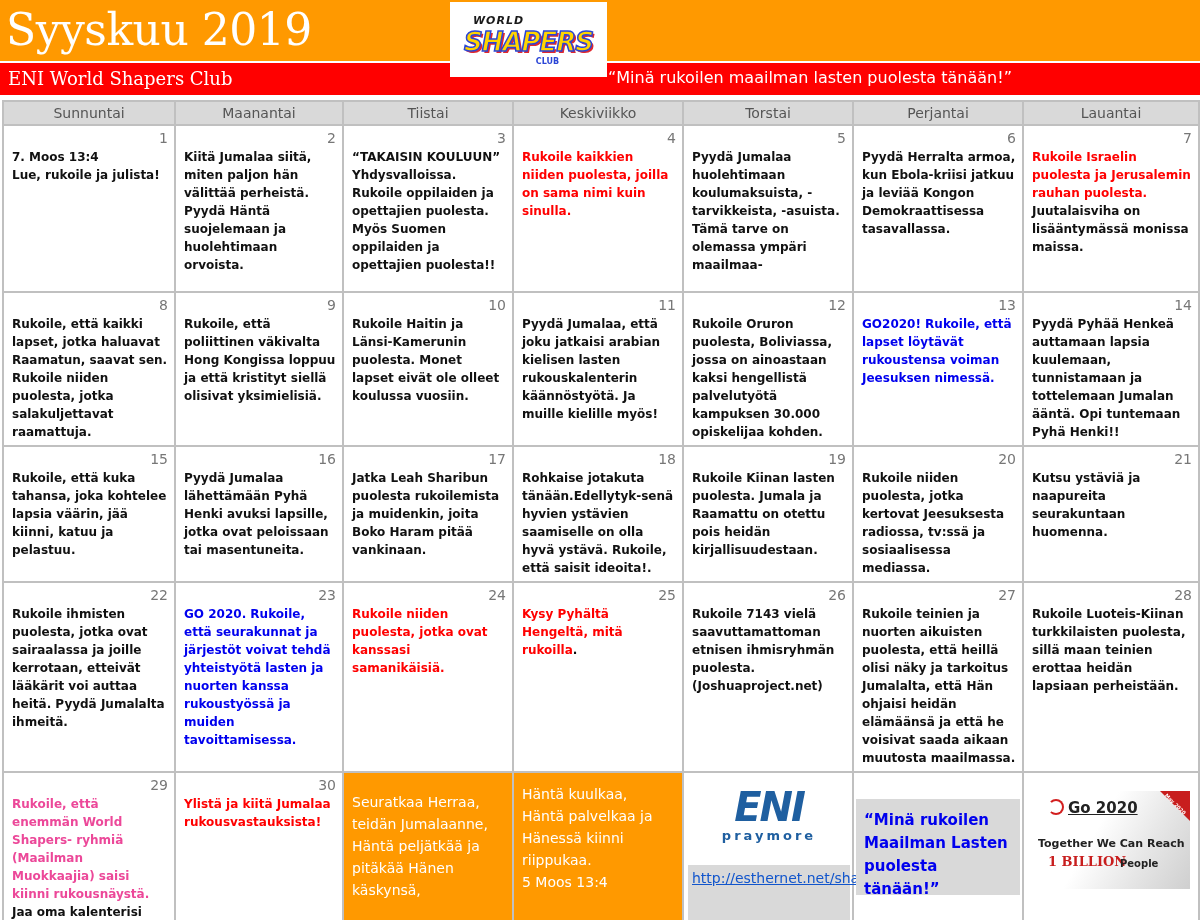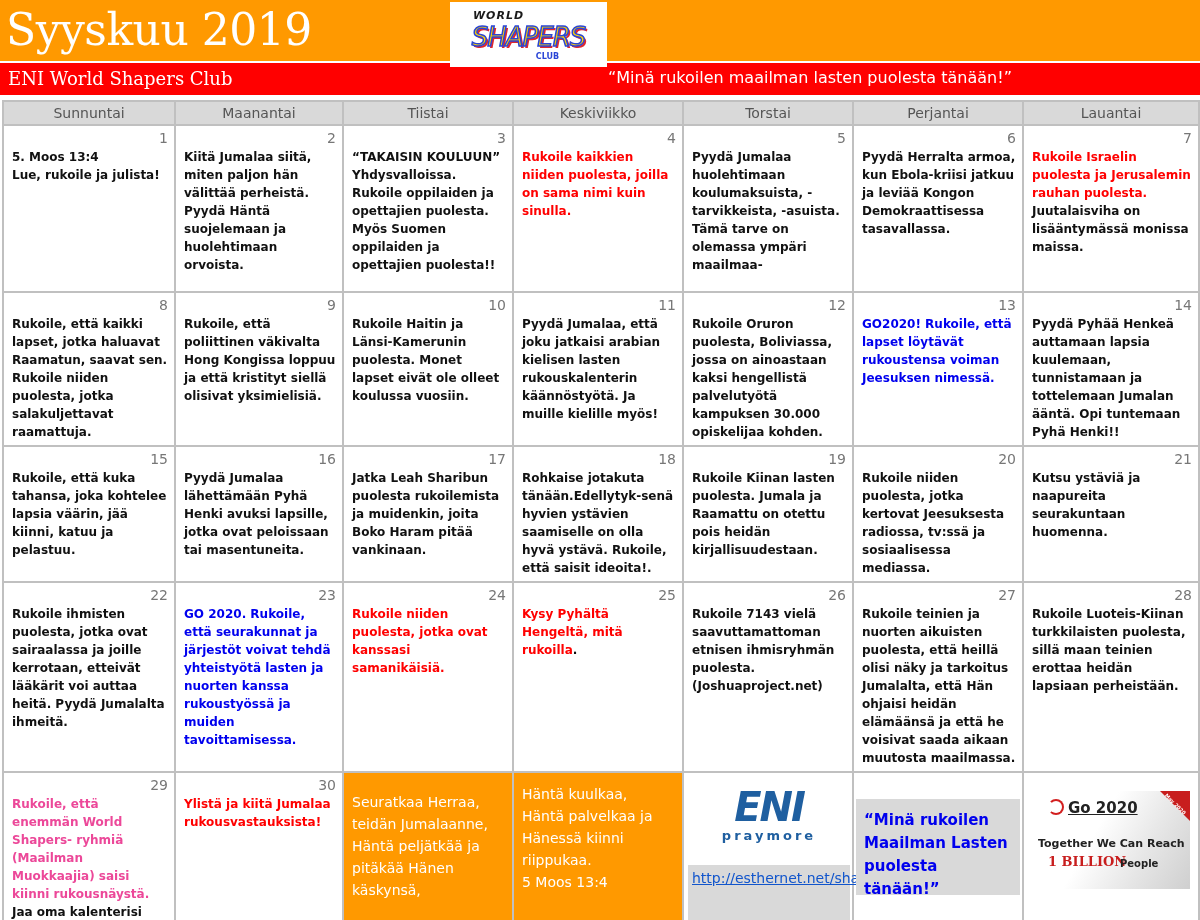--- a/index.html
+++ b/index.html
@@ -21,27 +21,27 @@
     }
     .subtitle {
       position: absolute; left: 8px; top: 66px;
       font-family: "DejaVu Serif", serif; font-size: 18px; color: #ffffff; line-height: 26px;
     }
     .motto {
       position: absolute; left: 608px; top: 66px;
       font-family: "DejaVu Sans", sans-serif; font-size: 16px; color: #ffffff; line-height: 24px;
     }
     .logo-box {
-      position: absolute; left: 450px; top: 2px; width: 157px; height: 65px;
+      position: absolute; left: 450px; top: 2px; width: 157px; height: 75px;
       background: #ffffff;
       display: flex; flex-direction: column; align-items: center; justify-content: center;
     }
     .logo-world { font-family: "DejaVu Sans", sans-serif; font-weight: bold; font-size: 11px; color: #1a1a1a; font-style: italic; letter-spacing: 1px; margin-left: -60px; }
     .logo-shapers {
-      font-family: "DejaVu Sans", sans-serif; font-weight: normal; font-size: 26px; font-style: italic;
+      font-family: "DejaVu Sans", sans-serif; font-weight: bold; font-size: 26px; font-style: italic;
       color: #ffd400; -webkit-text-stroke: 1.5px #2a45d6; letter-spacing: -1px;
       text-shadow: 2px 2px 0 #e0282e;
     }
     .logo-club { font-family: "DejaVu Sans", sans-serif; font-weight: bold; font-size: 8px; color: #2a45d6; margin-left: 38px; }
 
     table.cal {
       position: absolute; left: 2px; top: 100px; width: 1196px;
       border-collapse: collapse; table-layout: fixed;
     }
     table.cal th {
@@ -136,21 +136,21 @@
       <th>Keskiviikko</th>
       <th>Torstai</th>
       <th>Perjantai</th>
       <th>Lauantai</th>
     </tr>
   </thead>
   <tbody>
     <tr class="r1">
       <td>
         <span class="daynum">1</span>
-        <span class="p">5. Moos 13:4</span>
+        <span class="p">7. Moos 13:4</span>
         <span class="p">Lue, rukoile ja julista!</span>
       </td>
       <td>
         <span class="daynum">2</span>
         <span class="p">Kiitä Jumalaa siitä, miten paljon hän välittää perheistä. Pyydä Häntä suojelemaan ja huolehtimaan orvoista.</span>
       </td>
       <td>
         <span class="daynum">3</span>
         <span class="p">“TAKAISIN KOULUUN”</span>
         <span class="p">Yhdysvalloissa. Rukoile oppilaiden ja opettajien puolesta. Myös Suomen oppilaiden ja opettajien puolesta!!</span>

